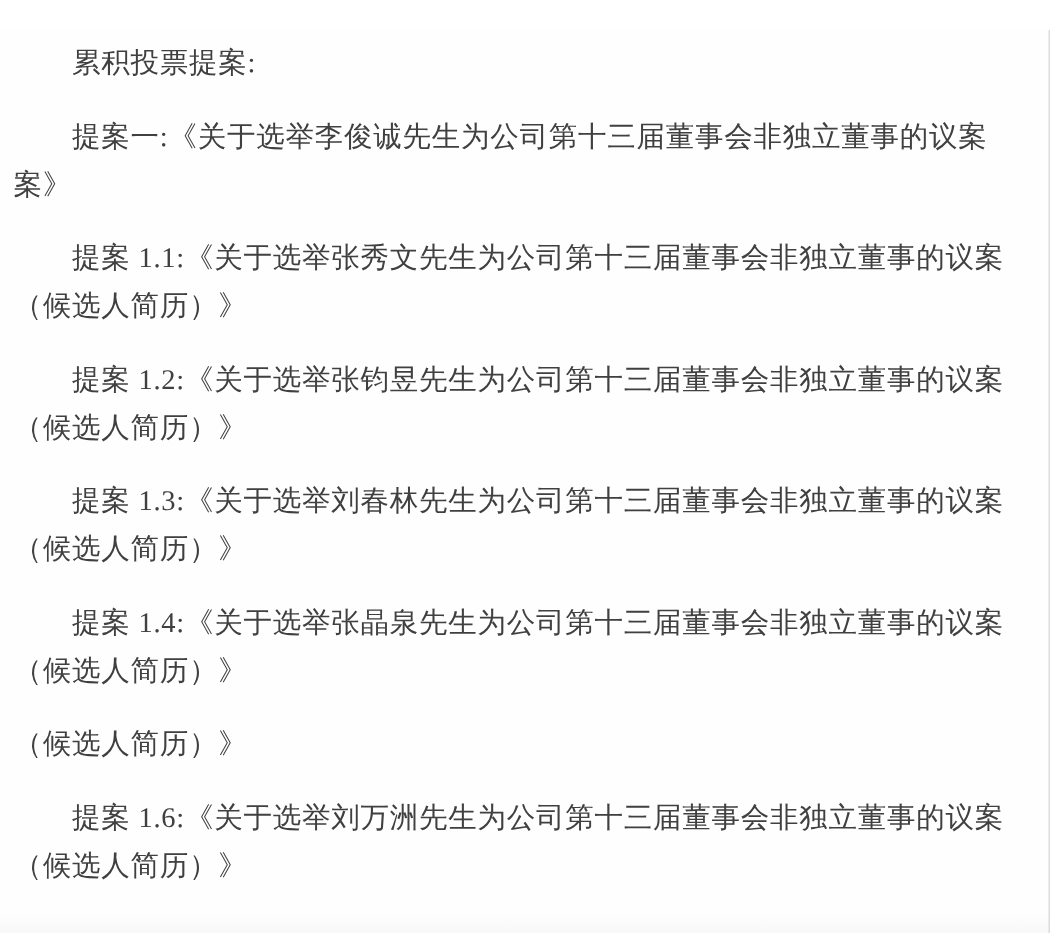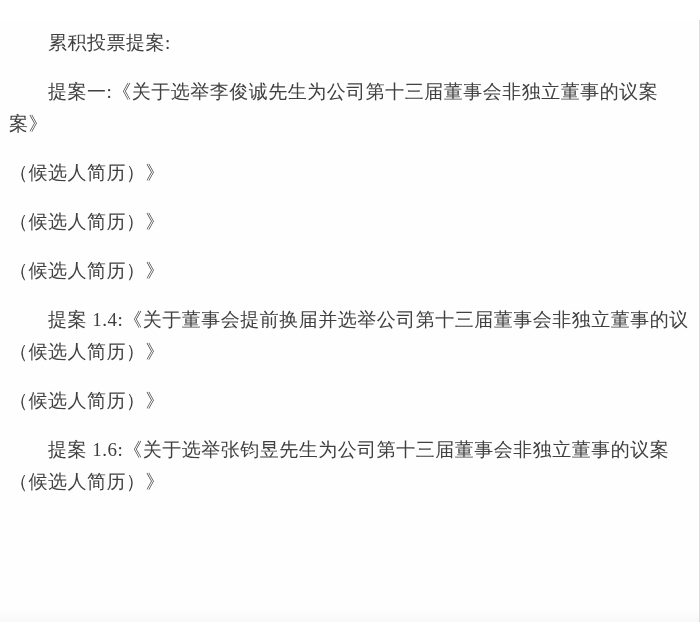--- a/index.html
+++ b/index.html
@@ -71,36 +71,39 @@
   <div class="doc-body">
 
   <div class="para">
         <div class="line first">累积投票提案:</div>
       </div>
       <div class="para">
         <div class="line first">提案一:《关于选举李俊诚先生为公司第十三届董事会非独立董事的议案</div>
         <div class="line cont">案》</div>
       </div>
       <div class="para">
+        <div class="line first">提案 1.1:《关于选举张秀文先生为公司第十三届董事会非独立董事的议案</div>
+        <div class="line cont">（候选人简历）》</div>
+      </div>
+      <div class="para">
+        <div class="line first">提案 1.2:《关于选举张钧昱先生为公司第十三届董事会非独立董事的议案</div>
+        <div class="line cont">（候选人简历）》</div>
+      </div>
+      <div class="para">
+        <div class="line first">提案 1.3:《关于选举刘春林先生为公司第十三届董事会非独立董事的议案</div>
+        <div class="line cont">（候选人简历）》</div>
+      </div>
+      <div class="para">
+        <div class="line first">提案 1.4:《关于选举张晶泉先生为公司第十三届董事会非独立董事的议案</div>
         <div class="line cont">（候选人简历）》</div>
       </div>
       <div class="para">
         <div class="line cont">（候选人简历）》</div>
       </div>
       <div class="para">
-        <div class="line cont">（候选人简历）》</div>
-      </div>
-      <div class="para">
-        <div class="line first">提案 1.4:《关于董事会提前换届并选举公司第十三届董事会非独立董事的议</div>
-        <div class="line cont">（候选人简历）》</div>
-      </div>
-      <div class="para">
-        <div class="line cont">（候选人简历）》</div>
-      </div>
-      <div class="para">
-        <div class="line first">提案 1.6:《关于选举张钧昱先生为公司第十三届董事会非独立董事的议案</div>
+        <div class="line first">提案 1.6:《关于选举刘万洲先生为公司第十三届董事会非独立董事的议案</div>
         <div class="line cont">（候选人简历）》</div>
       </div>
     </div>
   <div class="bottom-shade"></div>
   <div class="bottom-bar"></div>
   <div class="right-edge"></div>
 </div>
 
 </body></html>

